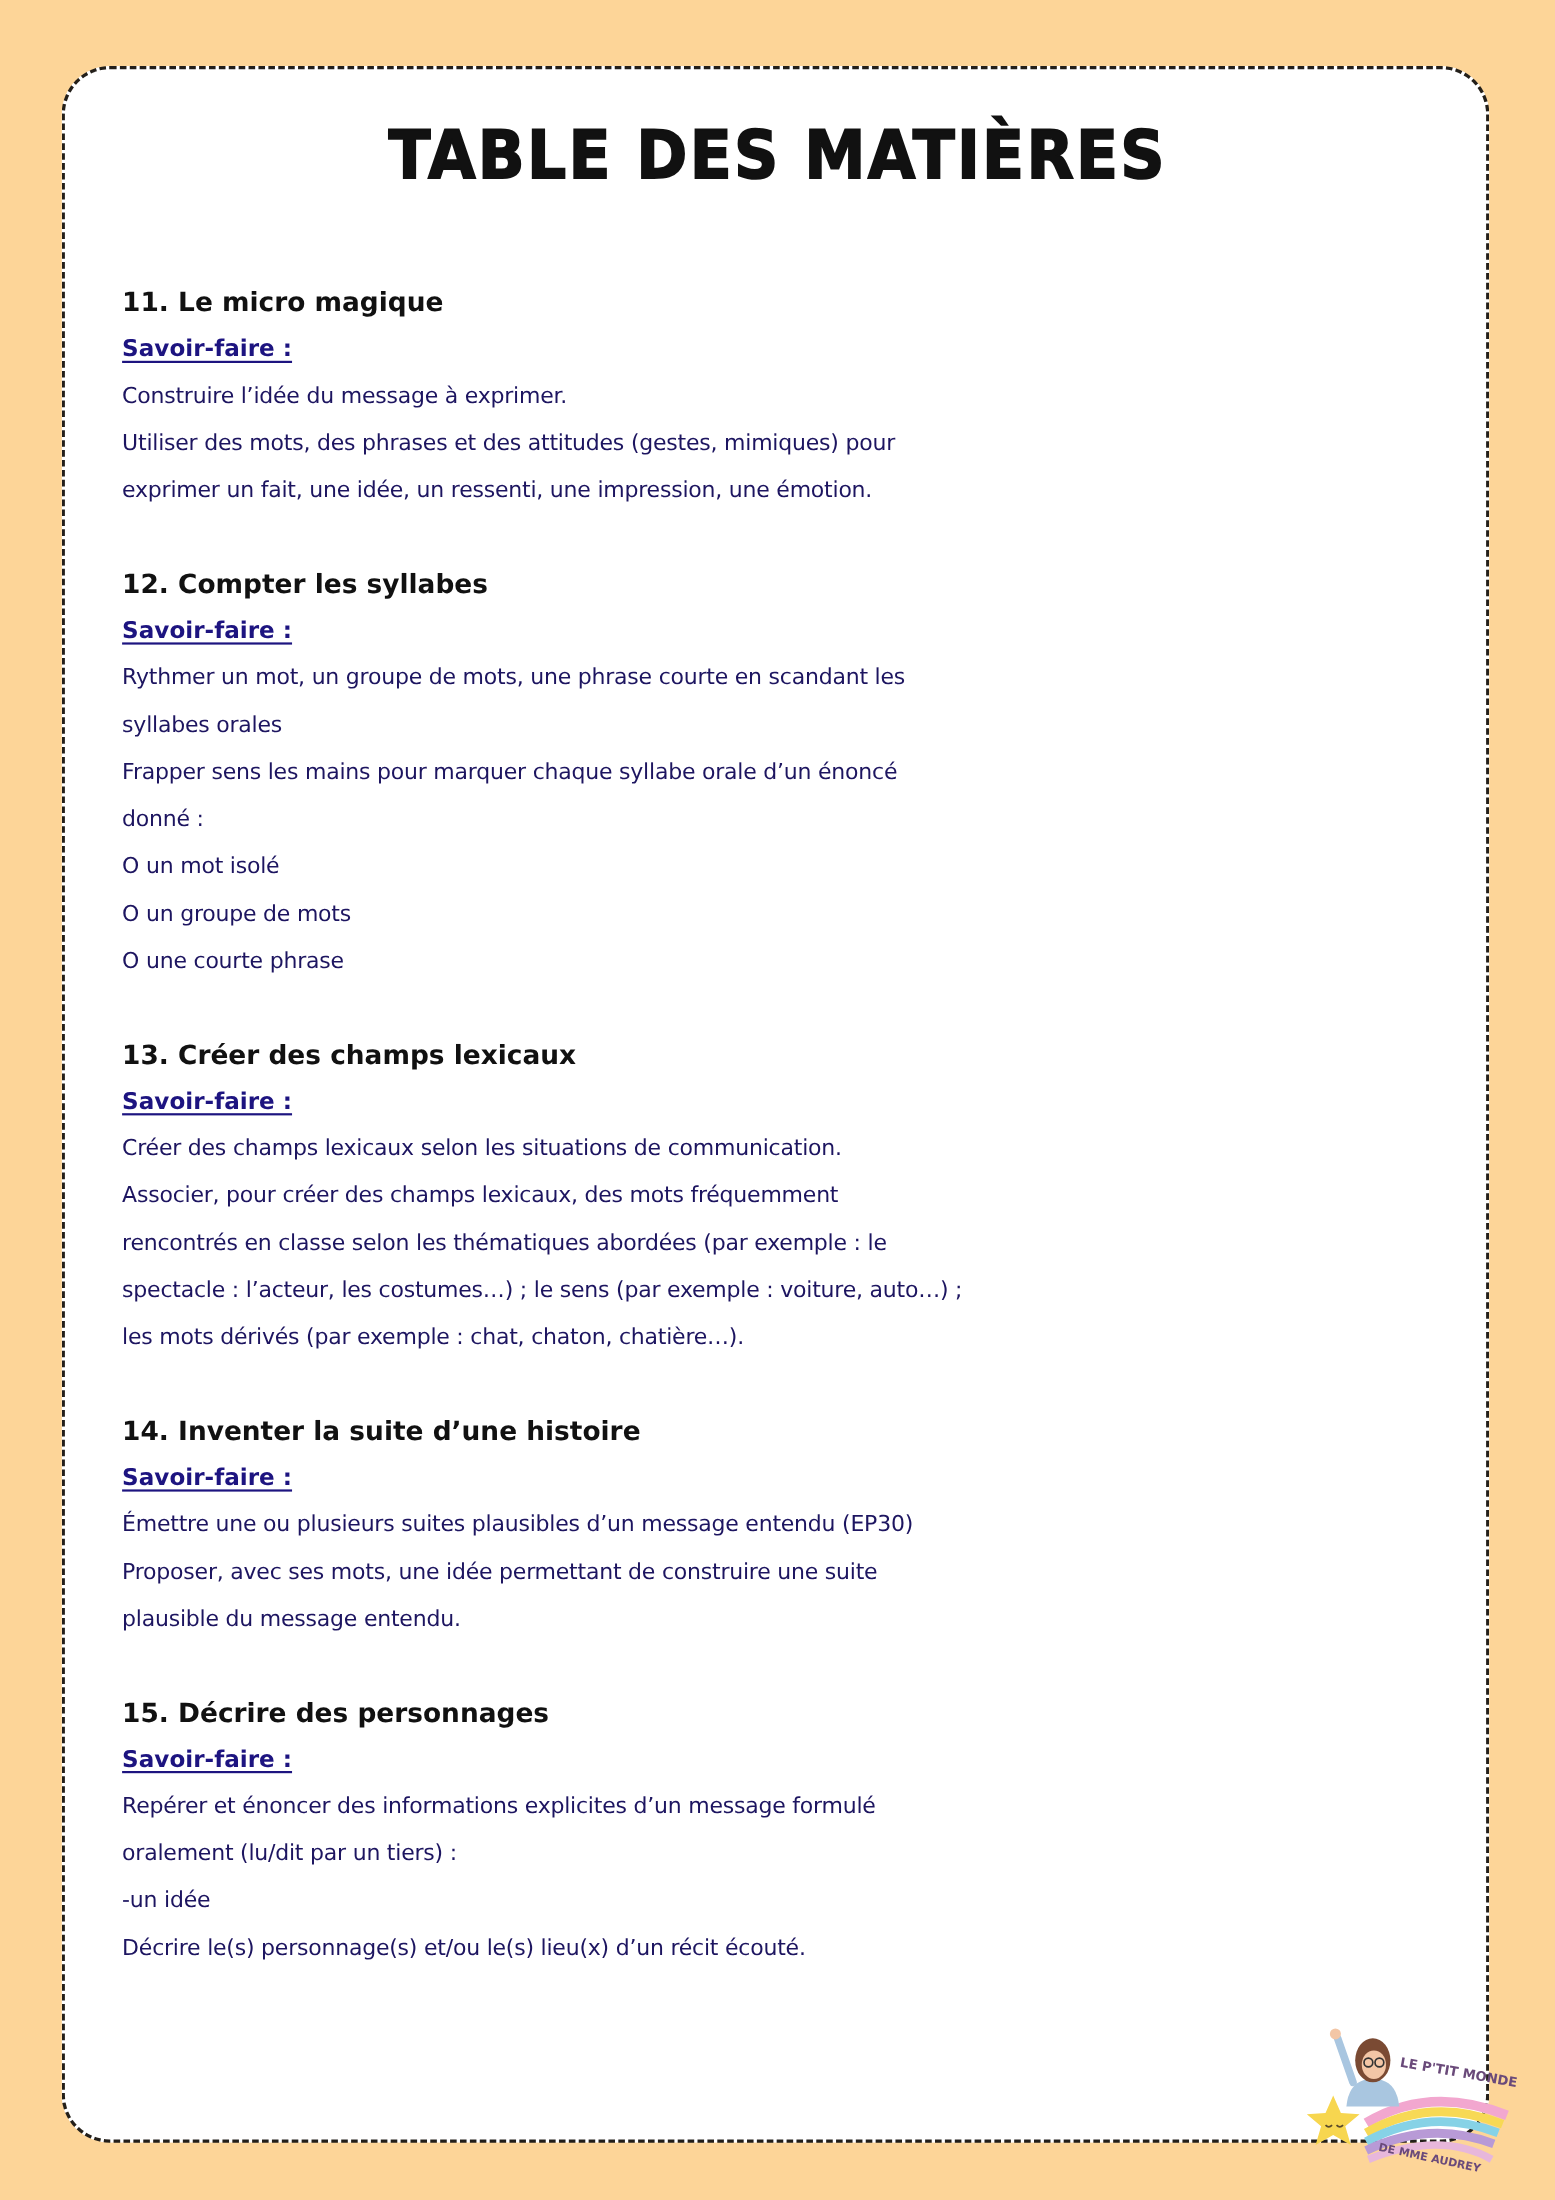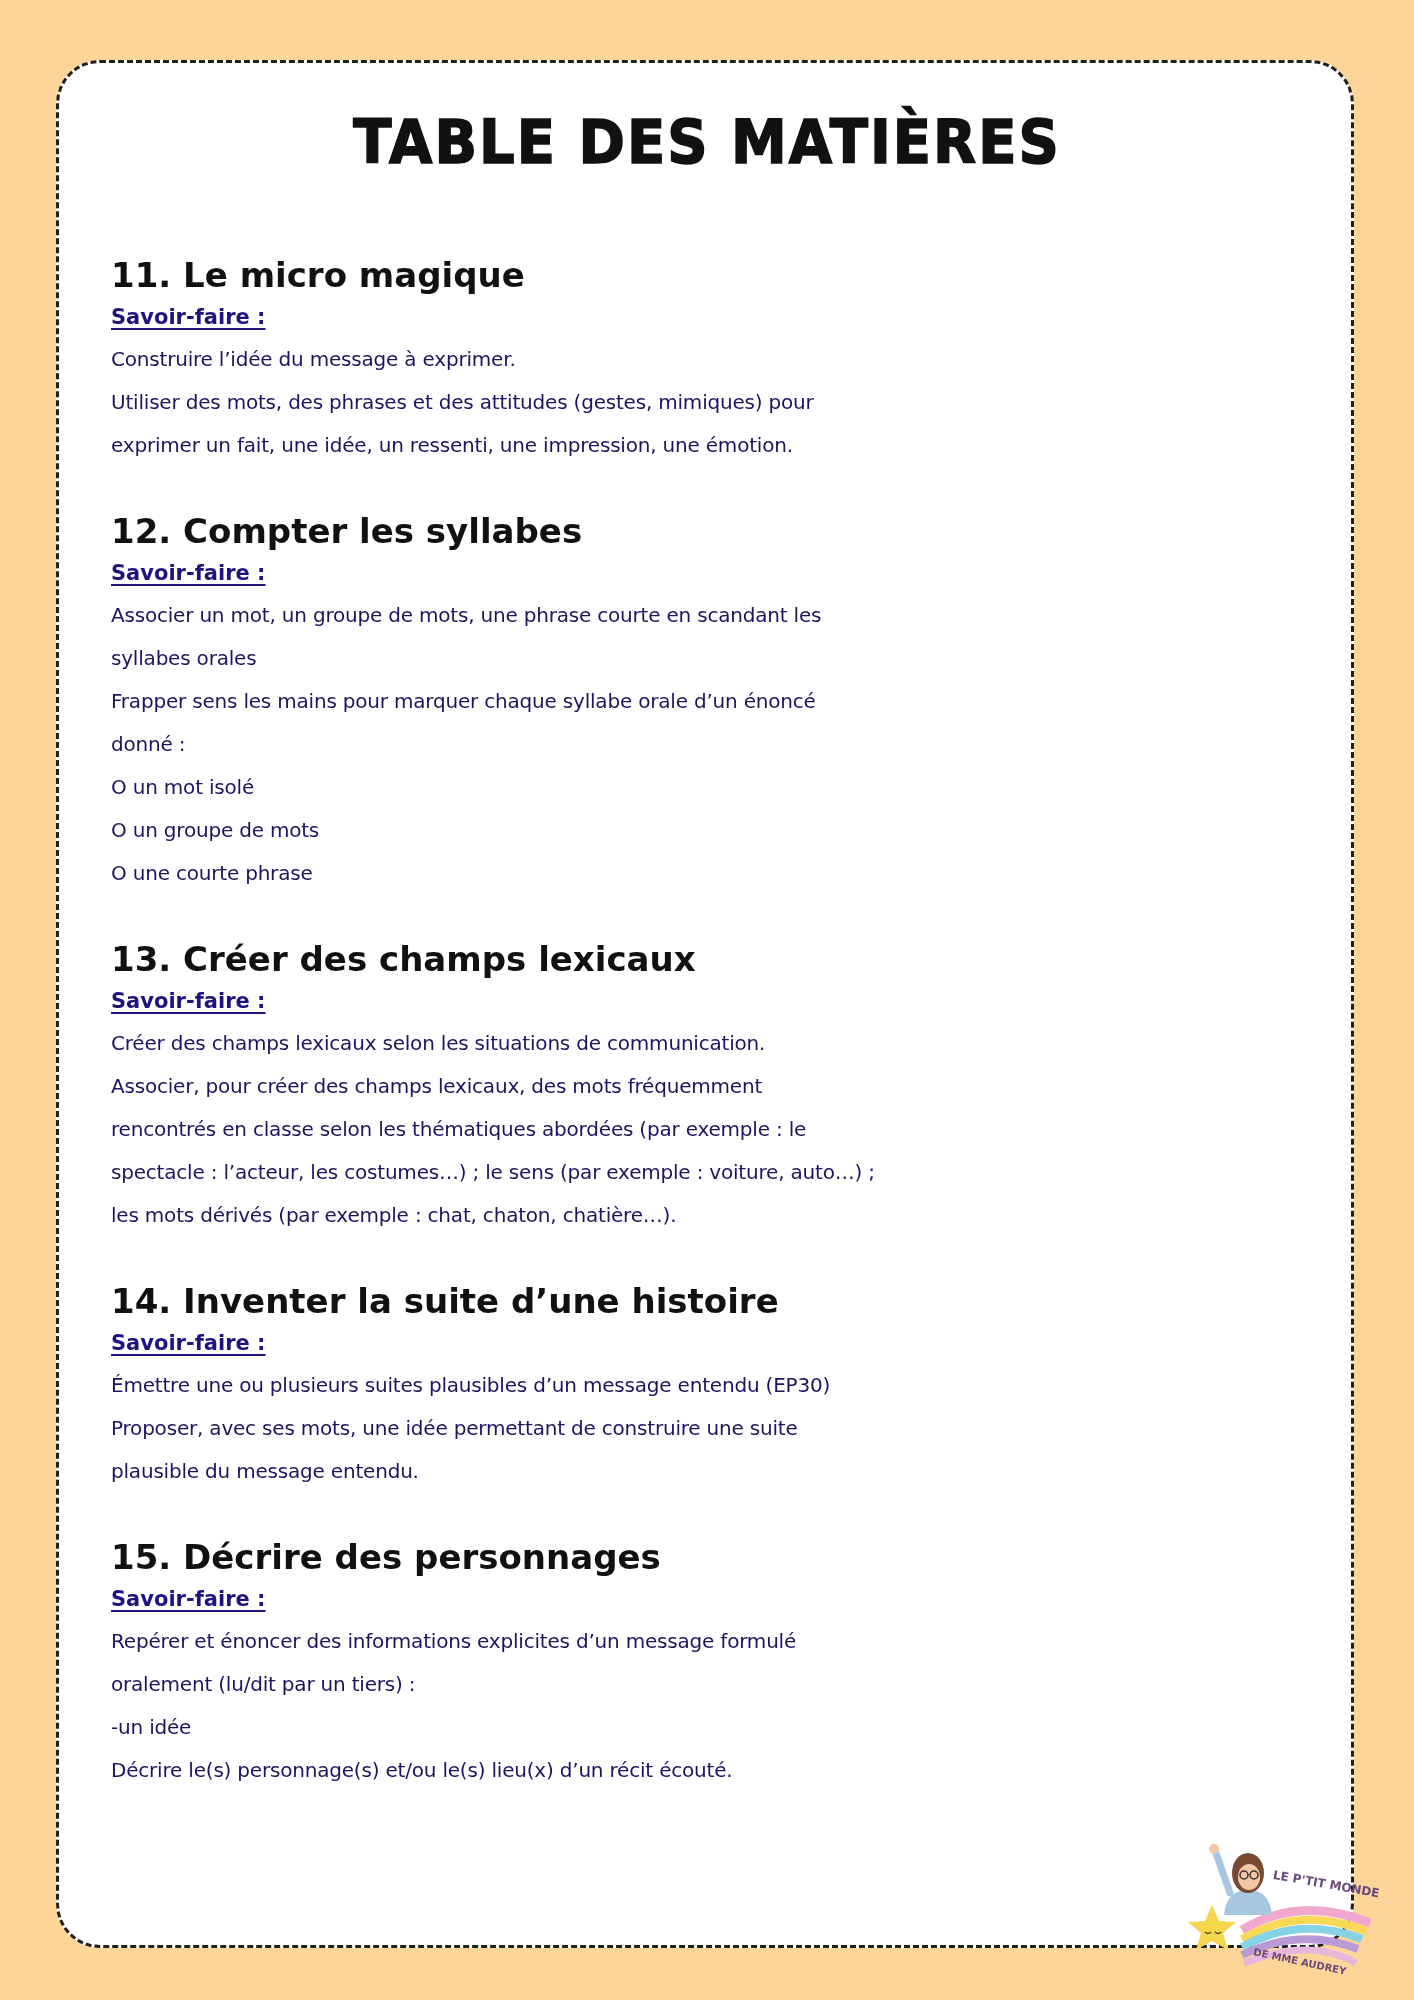--- a/index.html
+++ b/index.html
@@ -45,21 +45,21 @@
     left: 111px;
     top: 254px;
     width: 1100px;
   }
   .section {
     margin-bottom: 43px;
   }
   .section-title {
     font-family: "DejaVu Sans", sans-serif;
     font-weight: bold;
-    font-size: 34px;
+    font-size: 24px;
     line-height: 42px;
     color: #111111;
     margin: 0;
   }
   .savoir {
     font-family: "DejaVu Sans", sans-serif;
     font-weight: bold;
     font-size: 21px;
     line-height: 42px;
     color: #1d1480;
@@ -98,21 +98,21 @@
     <div class="section-title">11. Le micro magique</div>
     <div class="savoir">Savoir-faire :</div>
     <div class="line">Construire l’idée du message à exprimer.</div>
     <div class="line">Utiliser des mots, des phrases et des attitudes (gestes, mimiques) pour</div>
     <div class="line">exprimer un fait, une idée, un ressenti, une impression, une émotion.</div>
   </div>
 
   <div class="section">
     <div class="section-title">12. Compter les syllabes</div>
     <div class="savoir">Savoir-faire : </div>
-    <div class="line">Associer un mot, un groupe de mots, une phrase courte en scandant les</div>
+    <div class="line">Rythmer un mot, un groupe de mots, une phrase courte en scandant les</div>
     <div class="line">syllabes orales</div>
     <div class="line">Frapper sens les mains pour marquer chaque syllabe orale d’un énoncé</div>
     <div class="line">donné  :</div>
     <div class="line">O un mot isolé</div>
     <div class="line">O un groupe de mots</div>
     <div class="line">O une courte phrase</div>
   </div>
 
   <div class="section">
     <div class="section-title">13. Créer des champs lexicaux</div>

